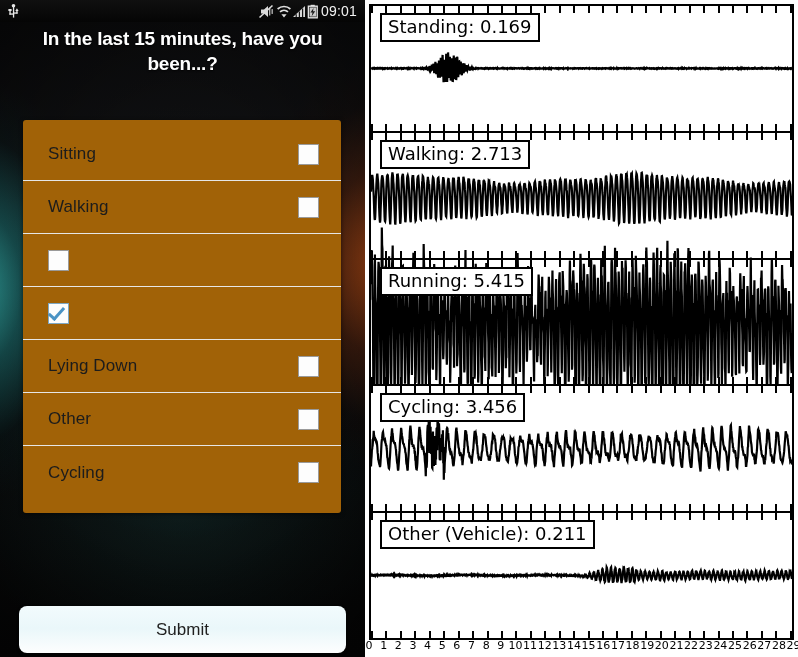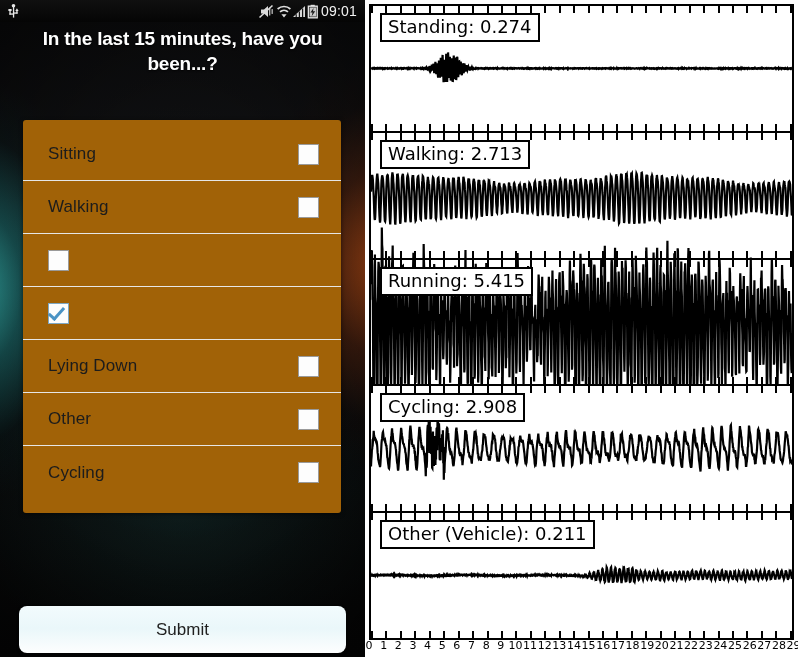--- a/index.html
+++ b/index.html
@@ -373,21 +373,21 @@
           <span></span>
           <span></span>
           <span></span>
           <span></span>
         </div>
       <div class="wave-clip">
         <svg class="wave" viewBox="0 0 1000 200" preserveAspectRatio="none">
           <polyline fill="none" stroke="#000" stroke-width="2.2" vector-effect="non-scaling-stroke" points="0.0,100.3 0.7,100.0 1.4,99.8 2.1,99.8 2.9,100.4 3.6,100.0 4.3,100.3 5.0,99.6 5.7,100.2 6.4,100.0 7.1,100.3 7.9,99.7 8.6,100.6 9.3,100.4 10.0,100.3 10.7,100.2 11.4,99.7 12.2,99.7 12.9,100.4 13.6,100.3 14.3,99.8 15.0,100.4 15.7,100.2 16.4,99.6 17.2,100.2 17.9,100.1 18.6,99.7 19.3,100.0 20.0,99.6 20.7,100.3 21.4,100.4 22.2,100.4 22.9,99.5 23.6,99.8 24.3,100.1 25.0,100.3 25.7,100.2 26.4,99.5 27.2,99.6 27.9,100.5 28.6,99.6 29.3,99.9 30.0,99.8 30.7,100.4 31.5,100.0 32.2,100.5 32.9,99.9 33.6,100.3 34.3,99.7 35.0,99.4 35.7,99.6 36.5,99.9 37.2,100.0 37.9,100.0 38.6,99.6 39.3,100.4 40.0,100.0 40.7,100.2 41.5,100.4 42.2,99.8 42.9,99.7 43.6,99.5 44.3,100.0 45.0,99.7 45.7,100.2 46.5,100.1 47.2,100.5 47.9,100.5 48.6,99.6 49.3,100.4 50.0,99.9 50.8,100.2 51.5,99.6 52.2,99.5 52.9,100.1 53.6,100.1 54.3,100.0 55.0,100.4 55.8,100.3 56.5,100.2 57.2,99.7 57.9,100.5 58.6,100.5 59.3,99.9 60.0,100.5 60.8,99.8 61.5,99.4 62.2,100.3 62.9,99.7 63.6,100.2 64.3,100.4 65.0,100.3 65.8,99.9 66.5,100.1 67.2,100.1 67.9,100.4 68.6,100.1 69.3,99.5 70.1,99.4 70.8,99.7 71.5,99.8 72.2,100.4 72.9,99.5 73.6,99.6 74.3,99.6 75.1,99.6 75.8,100.5 76.5,100.4 77.2,100.5 77.9,100.1 78.6,99.5 79.3,99.9 80.1,100.0 80.8,99.6 81.5,99.8 82.2,100.1 82.9,99.9 83.6,99.9 84.3,99.5 85.1,99.7 85.8,100.4 86.5,99.5 87.2,99.7 87.9,100.5 88.6,99.5 89.3,100.2 90.1,100.4 90.8,99.7 91.5,99.9 92.2,100.5 92.9,99.6 93.6,100.3 94.4,99.8 95.1,100.0 95.8,99.8 96.5,99.5 97.2,100.0 97.9,100.0 98.6,99.9 99.4,99.5 100.1,99.9 100.8,100.3 101.5,99.8 102.2,100.5 102.9,99.5 103.6,99.9 104.4,99.5 105.1,99.7 105.8,99.5 106.5,100.2 107.2,100.5 107.9,99.8 108.6,100.5 109.4,100.1 110.1,99.8 110.8,99.9 111.5,99.6 112.2,100.0 112.9,100.1 113.7,99.9 114.4,99.9 115.1,100.3 115.8,100.4 116.5,100.0 117.2,100.3 117.9,99.2 118.7,99.6 119.4,100.7 120.1,100.2 120.8,100.1 121.5,100.4 122.2,99.0 122.9,99.5 123.7,99.6 124.4,100.4 125.1,101.0 125.8,99.9 126.5,99.3 127.2,99.5 127.9,100.4 128.7,100.7 129.4,100.9 130.1,99.2 130.8,99.4 131.5,98.5 132.2,99.9 133.0,101.1 133.7,101.5 134.4,99.6 135.1,99.1 135.8,98.8 136.5,100.6 137.2,101.1 138.0,102.2 138.7,99.7 139.4,97.7 140.1,97.8 140.8,100.1 141.5,104.3 142.2,103.5 143.0,100.2 143.7,98.0 144.4,94.0 145.1,100.0 145.8,102.0 146.5,103.3 147.2,100.1 148.0,93.9 148.7,92.7 149.4,99.1 150.1,107.5 150.8,104.5 151.5,101.2 152.3,94.7 153.0,89.6 153.7,97.9 154.4,104.6 155.1,109.3 155.8,102.3 156.5,96.1 157.3,91.9 158.0,97.7 158.7,110.5 159.4,115.0 160.1,102.9 160.8,93.9 161.5,87.3 162.3,96.7 163.0,106.1 163.7,114.8 164.4,106.6 165.1,93.7 165.8,83.0 166.5,93.3 167.3,105.7 168.0,113.4 168.7,105.7 169.4,85.9 170.1,78.4 170.8,93.6 171.6,106.9 172.3,122.1 173.0,106.3 173.7,86.3 174.4,88.4 175.1,90.6 175.8,109.7 176.6,121.7 177.3,114.9 178.0,90.1 178.7,76.7 179.4,87.6 180.1,107.0 180.8,121.7 181.6,112.2 182.3,93.0 183.0,74.4 183.7,82.9 184.4,109.7 185.1,113.7 185.8,114.9 186.6,93.4 187.3,81.4 188.0,90.3 188.7,104.9 189.4,119.5 190.1,117.0 190.9,92.7 191.6,83.7 192.3,91.9 193.0,106.7 193.7,120.1 194.4,120.2 195.1,97.8 195.9,88.3 196.6,79.4 197.3,104.3 198.0,112.8 198.7,117.2 199.4,97.2 200.1,87.5 200.9,82.7 201.6,102.0 202.3,118.7 203.0,113.6 203.7,98.5 204.4,81.5 205.1,82.7 205.9,101.2 206.6,109.9 207.3,114.0 208.0,99.7 208.7,89.1 209.4,88.9 210.2,99.5 210.9,107.8 211.6,107.6 212.3,99.8 213.0,89.2 213.7,91.8 214.4,100.0 215.2,108.8 215.9,111.0 216.6,100.7 217.3,92.0 218.0,94.9 218.7,99.9 219.4,106.2 220.2,107.6 220.9,100.9 221.6,93.6 222.3,93.7 223.0,98.3 223.7,105.0 224.4,103.3 225.2,101.4 225.9,97.8 226.6,94.9 227.3,98.1 228.0,101.6 228.7,102.9 229.4,101.1 230.2,98.4 230.9,97.4 231.6,99.7 232.3,100.8 233.0,101.3 233.7,100.4 234.5,98.6 235.2,98.6 235.9,99.9 236.6,101.7 237.3,101.5 238.0,100.3 238.7,99.4 239.5,98.1 240.2,99.6 240.9,101.0 241.6,101.5 242.3,100.0 243.0,99.2 243.7,99.5 244.5,100.1 245.2,100.7 245.9,100.7 246.6,100.3 247.3,100.1 248.0,99.9 248.7,99.4 249.5,100.7 250.2,100.4 250.9,100.2 251.6,100.0 252.3,99.5 253.0,99.7 253.8,99.5 254.5,100.5 255.2,100.0 255.9,99.7 256.6,99.6 257.3,99.7 258.0,100.2 258.8,100.3 259.5,100.2 260.2,100.1 260.9,99.7 261.6,100.1 262.3,99.5 263.0,99.7 263.8,100.0 264.5,100.3 265.2,99.9 265.9,100.3 266.6,100.5 267.3,100.6 268.0,100.1 268.8,99.7 269.5,99.7 270.2,100.5 270.9,100.0 271.6,100.1 272.3,99.5 273.1,100.3 273.8,100.0 274.5,100.1 275.2,100.2 275.9,99.5 276.6,100.0 277.3,99.7 278.1,100.0 278.8,100.6 279.5,100.1 280.2,99.8 280.9,100.6 281.6,100.3 282.3,100.1 283.1,100.3 283.8,100.3 284.5,99.4 285.2,99.5 285.9,99.6 286.6,100.2 287.3,100.0 288.1,99.7 288.8,100.2 289.5,100.0 290.2,99.5 290.9,100.1 291.6,99.5 292.4,99.5 293.1,100.4 293.8,100.2 294.5,100.2 295.2,100.2 295.9,99.6 296.6,100.1 297.4,100.5 298.1,99.9 298.8,100.0 299.5,100.5 300.2,99.4 300.9,100.3 301.6,100.1 302.4,99.9 303.1,99.8 303.8,100.4 304.5,100.4 305.2,100.4 305.9,100.2 306.6,100.5 307.4,100.3 308.1,100.1 308.8,99.7 309.5,99.5 310.2,100.1 310.9,100.3 311.7,100.3 312.4,99.6 313.1,100.2 313.8,100.2 314.5,100.0 315.2,99.5 315.9,100.2 316.7,99.5 317.4,99.7 318.1,100.0 318.8,100.4 319.5,100.4 320.2,100.4 320.9,99.8 321.7,100.1 322.4,100.6 323.1,100.1 323.8,99.7 324.5,100.5 325.2,99.6 325.9,99.7 326.7,100.0 327.4,100.0 328.1,99.8 328.8,100.2 329.5,99.6 330.2,99.8 331.0,99.5 331.7,100.5 332.4,100.5 333.1,99.9 333.8,100.5 334.5,100.6 335.2,99.9 336.0,100.4 336.7,99.9 337.4,100.3 338.1,100.0 338.8,100.0 339.5,100.3 340.2,99.4 341.0,99.7 341.7,100.1 342.4,99.6 343.1,99.6 343.8,99.6 344.5,99.6 345.2,99.5 346.0,99.8 346.7,100.3 347.4,99.9 348.1,100.1 348.8,100.1 349.5,100.1 350.3,99.6 351.0,100.0 351.7,100.0 352.4,99.8 353.1,100.4 353.8,100.2 354.5,100.0 355.3,99.8 356.0,99.4 356.7,100.1 357.4,100.4 358.1,99.8 358.8,100.0 359.5,99.6 360.3,100.3 361.0,100.3 361.7,100.5 362.4,100.2 363.1,99.6 363.8,99.7 364.5,100.6 365.3,100.4 366.0,100.0 366.7,99.8 367.4,100.0 368.1,99.6 368.8,99.4 369.5,100.4 370.3,100.0 371.0,99.9 371.7,100.2 372.4,99.4 373.1,100.4 373.8,100.1 374.6,100.5 375.3,99.6 376.0,99.9 376.7,99.8 377.4,100.5 378.1,99.6 378.8,99.6 379.6,99.6 380.3,100.4 381.0,100.5 381.7,99.9 382.4,99.5 383.1,99.6 383.8,100.4 384.6,100.2 385.3,100.0 386.0,100.3 386.7,100.1 387.4,99.9 388.1,99.7 388.8,99.7 389.6,99.5 390.3,100.3 391.0,99.7 391.7,100.0 392.4,100.4 393.1,99.5 393.9,99.7 394.6,100.1 395.3,100.5 396.0,100.0 396.7,100.3 397.4,99.9 398.1,99.6 398.9,100.3 399.6,100.0 400.3,99.5 401.0,100.4 401.7,99.9 402.4,100.4 403.1,100.5 403.9,100.3 404.6,100.3 405.3,100.4 406.0,100.0 406.7,100.0 407.4,100.3 408.1,100.2 408.9,100.1 409.6,99.5 410.3,100.5 411.0,99.9 411.7,100.0 412.4,99.8 413.2,99.5 413.9,100.3 414.6,99.6 415.3,100.1 416.0,100.4 416.7,99.7 417.4,99.6 418.2,100.2 418.9,100.4 419.6,100.2 420.3,100.5 421.0,100.0 421.7,99.6 422.4,100.4 423.2,99.8 423.9,100.3 424.6,99.5 425.3,100.2 426.0,99.5 426.7,99.7 427.4,100.5 428.2,99.6 428.9,100.5 429.6,99.6 430.3,99.8 431.0,99.8 431.7,99.6 432.5,99.8 433.2,99.9 433.9,99.6 434.6,99.8 435.3,100.3 436.0,100.4 436.7,99.8 437.5,99.8 438.2,99.5 438.9,100.0 439.6,99.7 440.3,100.4 441.0,100.5 441.7,99.5 442.5,99.5 443.2,100.2 443.9,99.7 444.6,99.5 445.3,99.8 446.0,100.5 446.7,99.5 447.5,99.6 448.2,99.9 448.9,100.3 449.6,100.1 450.3,100.2 451.0,99.8 451.8,99.9 452.5,99.6 453.2,99.5 453.9,99.9 454.6,100.4 455.3,100.2 456.0,99.8 456.8,100.5 457.5,99.6 458.2,100.3 458.9,100.3 459.6,100.4 460.3,100.5 461.0,100.3 461.8,99.8 462.5,99.5 463.2,99.7 463.9,99.9 464.6,99.9 465.3,99.5 466.0,99.5 466.8,100.6 467.5,99.7 468.2,100.5 468.9,99.5 469.6,99.9 470.3,100.1 471.1,100.1 471.8,100.0 472.5,100.1 473.2,100.3 473.9,99.9 474.6,100.1 475.3,100.0 476.1,99.9 476.8,100.1 477.5,100.1 478.2,99.7 478.9,99.6 479.6,100.5 480.3,100.0 481.1,100.1 481.8,100.4 482.5,99.8 483.2,100.3 483.9,100.5 484.6,99.7 485.3,99.5 486.1,99.6 486.8,100.0 487.5,100.2 488.2,100.4 488.9,100.2 489.6,99.8 490.4,100.0 491.1,99.7 491.8,99.9 492.5,99.9 493.2,100.4 493.9,99.7 494.6,99.7 495.4,99.6 496.1,99.9 496.8,99.7 497.5,100.5 498.2,100.5 498.9,100.3 499.6,99.9 500.4,99.8 501.1,100.4 501.8,100.5 502.5,99.8 503.2,99.9 503.9,99.6 504.6,99.6 505.4,99.8 506.1,99.7 506.8,100.1 507.5,100.6 508.2,100.1 508.9,100.0 509.6,99.8 510.4,100.0 511.1,99.5 511.8,100.1 512.5,99.9 513.2,99.7 513.9,100.1 514.7,99.9 515.4,100.0 516.1,99.8 516.8,100.1 517.5,100.5 518.2,99.9 518.9,100.5 519.7,99.8 520.4,100.3 521.1,100.4 521.8,100.5 522.5,100.3 523.2,100.0 523.9,99.7 524.7,100.1 525.4,100.4 526.1,100.3 526.8,99.7 527.5,99.7 528.2,99.6 528.9,100.1 529.7,100.0 530.4,99.7 531.1,99.9 531.8,100.5 532.5,100.3 533.2,99.8 534.0,99.9 534.7,100.3 535.4,99.7 536.1,100.3 536.8,99.8 537.5,99.8 538.2,100.1 539.0,100.5 539.7,99.7 540.4,99.6 541.1,100.2 541.8,99.7 542.5,99.6 543.2,100.4 544.0,100.2 544.7,100.4 545.4,100.4 546.1,99.8 546.8,100.0 547.5,100.0 548.2,100.5 549.0,99.8 549.7,99.6 550.4,100.2 551.1,100.5 551.8,100.3 552.5,99.8 553.3,99.6 554.0,99.9 554.7,100.2 555.4,99.9 556.1,99.6 556.8,99.6 557.5,100.4 558.3,100.1 559.0,99.4 559.7,99.6 560.4,99.8 561.1,100.1 561.8,100.1 562.5,100.2 563.3,99.8 564.0,100.3 564.7,100.4 565.4,100.3 566.1,100.5 566.8,99.8 567.5,100.4 568.3,99.7 569.0,100.6 569.7,100.5 570.4,99.6 571.1,100.4 571.8,99.8 572.6,99.6 573.3,100.0 574.0,100.1 574.7,100.1 575.4,99.7 576.1,100.4 576.8,99.5 577.6,100.3 578.3,100.2 579.0,100.4 579.7,99.8 580.4,99.8 581.1,100.3 581.8,100.2 582.6,100.3 583.3,100.5 584.0,99.5 584.7,100.4 585.4,99.6 586.1,99.9 586.8,100.0 587.6,99.7 588.3,100.4 589.0,100.1 589.7,100.0 590.4,99.7 591.1,99.9 591.9,99.7 592.6,99.7 593.3,100.2 594.0,100.3 594.7,99.5 595.4,99.6 596.1,100.2 596.9,100.3 597.6,100.0 598.3,99.8 599.0,99.4 599.7,99.8 600.4,99.6 601.1,100.3 601.9,99.7 602.6,100.2 603.3,99.7 604.0,99.6 604.7,99.6 605.4,100.1 606.1,100.4 606.9,99.7 607.6,100.6 608.3,100.2 609.0,99.9 609.7,99.6 610.4,100.1 611.2,99.6 611.9,100.4 612.6,100.3 613.3,99.5 614.0,99.9 614.7,100.1 615.4,99.6 616.2,100.3 616.9,99.8 617.6,99.7 618.3,100.3 619.0,100.5 619.7,100.2 620.4,100.2 621.2,99.8 621.9,99.7 622.6,99.9 623.3,99.8 624.0,99.9 624.7,99.9 625.4,100.4 626.2,100.1 626.9,100.2 627.6,100.3 628.3,100.2 629.0,99.8 629.7,99.8 630.5,99.5 631.2,99.5 631.9,100.3 632.6,100.4 633.3,100.3 634.0,100.5 634.7,100.3 635.5,99.9 636.2,99.5 636.9,99.7 637.6,99.8 638.3,100.5 639.0,99.6 639.7,99.5 640.5,100.2 641.2,100.2 641.9,100.3 642.6,100.0 643.3,99.6 644.0,100.3 644.7,100.3 645.5,100.5 646.2,100.2 646.9,99.7 647.6,100.2 648.3,99.5 649.0,100.5 649.7,99.5 650.5,100.0 651.2,99.5 651.9,99.7 652.6,100.6 653.3,100.4 654.0,100.2 654.8,99.4 655.5,100.1 656.2,99.9 656.9,99.8 657.6,99.5 658.3,99.9 659.0,100.1 659.8,100.1 660.5,100.0 661.2,100.2 661.9,99.5 662.6,99.7 663.3,100.1 664.0,100.4 664.8,99.7 665.5,99.6 666.2,100.1 666.9,100.5 667.6,100.1 668.3,99.8 669.0,99.7 669.8,100.3 670.5,100.5 671.2,99.9 671.9,100.4 672.6,100.2 673.3,100.5 674.1,99.8 674.8,100.0 675.5,100.4 676.2,100.6 676.9,100.3 677.6,99.6 678.3,99.5 679.1,100.5 679.8,99.5 680.5,99.5 681.2,100.0 681.9,99.5 682.6,100.5 683.3,100.5 684.1,99.8 684.8,100.2 685.5,100.4 686.2,99.7 686.9,99.7 687.6,99.8 688.3,99.7 689.1,100.1 689.8,100.5 690.5,100.1 691.2,100.4 691.9,100.3 692.6,99.4 693.4,100.1 694.1,100.2 694.8,100.0 695.5,100.4 696.2,100.2 696.9,100.4 697.6,100.0 698.4,99.8 699.1,100.3 699.8,99.8 700.5,99.5 701.2,100.1 701.9,100.0 702.6,100.3 703.4,99.5 704.1,99.6 704.8,99.9 705.5,99.8 706.2,99.6 706.9,99.9 707.6,100.3 708.4,100.3 709.1,99.9 709.8,100.2 710.5,100.3 711.2,99.5 711.9,99.8 712.7,100.1 713.4,99.7 714.1,99.9 714.8,100.5 715.5,100.4 716.2,99.7 716.9,99.9 717.7,100.2 718.4,100.1 719.1,100.3 719.8,100.3 720.5,100.1 721.2,99.8 721.9,99.6 722.7,99.6 723.4,99.7 724.1,99.8 724.8,100.5 725.5,100.3 726.2,100.5 726.9,100.1 727.7,99.8 728.4,100.3 729.1,100.0 729.8,99.6 730.5,100.6 731.2,99.9 732.0,100.4 732.7,100.0 733.4,100.4 734.1,100.3 734.8,100.2 735.5,99.7 736.2,100.3 737.0,100.2 737.7,100.6 738.4,99.5 739.1,100.4 739.8,100.5 740.5,99.5 741.2,100.1 742.0,99.9 742.7,100.5 743.4,100.2 744.1,100.3 744.8,99.5 745.5,100.2 746.2,99.7 747.0,99.7 747.7,99.5 748.4,99.7 749.1,99.9 749.8,100.6 750.5,99.9 751.3,100.4 752.0,100.4 752.7,100.4 753.4,100.1 754.1,99.6 754.8,100.4 755.5,100.5 756.3,100.5 757.0,99.6 757.7,100.0 758.4,99.8 759.1,99.7 759.8,99.6 760.5,99.5 761.3,100.3 762.0,99.9 762.7,99.8 763.4,99.7 764.1,99.7 764.8,99.5 765.5,99.6 766.3,100.1 767.0,99.6 767.7,100.5 768.4,99.7 769.1,99.5 769.8,99.4 770.6,99.6 771.3,100.4 772.0,99.5 772.7,100.5 773.4,100.3 774.1,99.6 774.8,99.7 775.6,99.8 776.3,100.3 777.0,100.4 777.7,100.1 778.4,100.4 779.1,100.3 779.8,100.5 780.6,99.8 781.3,100.4 782.0,99.9 782.7,99.6 783.4,100.5 784.1,99.8 784.8,99.9 785.6,99.8 786.3,99.6 787.0,100.3 787.7,99.8 788.4,100.1 789.1,100.4 789.8,100.4 790.6,99.7 791.3,100.2 792.0,100.1 792.7,100.5 793.4,99.8 794.1,99.8 794.9,100.4 795.6,99.5 796.3,100.0 797.0,100.2 797.7,100.5 798.4,99.5 799.1,99.7 799.9,99.9 800.6,100.5 801.3,99.5 802.0,99.7 802.7,100.0 803.4,99.6 804.1,100.0 804.9,100.4 805.6,99.9 806.3,99.7 807.0,100.0 807.7,99.8 808.4,99.9 809.1,100.3 809.9,99.7 810.6,100.0 811.3,100.1 812.0,100.3 812.7,100.4 813.4,100.5 814.2,100.3 814.9,99.8 815.6,99.8 816.3,100.1 817.0,100.5 817.7,100.5 818.4,100.0 819.2,99.9 819.9,100.0 820.6,100.0 821.3,99.9 822.0,100.2 822.7,99.8 823.4,100.1 824.2,100.4 824.9,100.1 825.6,100.4 826.3,99.6 827.0,100.5 827.7,100.4 828.4,100.4 829.2,99.7 829.9,100.5 830.6,99.8 831.3,99.5 832.0,100.5 832.7,99.8 833.5,99.8 834.2,100.5 834.9,99.7 835.6,99.5 836.3,100.3 837.0,99.5 837.7,100.3 838.5,100.5 839.2,100.0 839.9,100.3 840.6,100.5 841.3,99.7 842.0,100.4 842.7,99.7 843.5,100.3 844.2,100.1 844.9,99.9 845.6,100.3 846.3,100.4 847.0,100.1 847.7,99.6 848.5,100.4 849.2,99.5 849.9,99.9 850.6,99.8 851.3,100.3 852.0,99.5 852.8,99.5 853.5,99.5 854.2,99.7 854.9,100.4 855.6,100.0 856.3,100.2 857.0,99.9 857.8,99.5 858.5,100.5 859.2,99.9 859.9,100.2 860.6,100.5 861.3,100.0 862.0,100.1 862.8,100.1 863.5,99.7 864.2,99.7 864.9,99.6 865.6,99.7 866.3,100.2 867.0,99.8 867.8,100.0 868.5,100.5 869.2,100.4 869.9,99.5 870.6,100.3 871.3,99.6 872.1,99.7 872.8,100.6 873.5,99.7 874.2,99.9 874.9,100.0 875.6,100.5 876.3,99.8 877.1,100.2 877.8,100.3 878.5,99.4 879.2,100.6 879.9,99.6 880.6,100.3 881.3,100.5 882.1,99.6 882.8,100.3 883.5,100.2 884.2,100.0 884.9,100.4 885.6,99.5 886.3,99.6 887.1,100.3 887.8,99.7 888.5,100.3 889.2,100.2 889.9,99.8 890.6,100.4 891.4,99.9 892.1,100.1 892.8,99.5 893.5,99.6 894.2,99.6 894.9,100.5 895.6,99.9 896.4,100.4 897.1,100.4 897.8,99.5 898.5,99.9 899.2,100.0 899.9,100.6 900.6,100.2 901.4,100.3 902.1,100.0 902.8,100.0 903.5,100.1 904.2,99.5 904.9,99.5 905.6,100.5 906.4,100.2 907.1,100.5 907.8,99.8 908.5,100.0 909.2,100.0 909.9,99.6 910.7,100.5 911.4,100.3 912.1,99.5 912.8,100.4 913.5,100.5 914.2,100.4 914.9,100.0 915.7,100.5 916.4,100.2 917.1,100.5 917.8,99.7 918.5,99.6 919.2,100.2 919.9,100.1 920.7,99.6 921.4,99.7 922.1,100.1 922.8,100.0 923.5,99.6 924.2,100.1 924.9,99.5 925.7,99.8 926.4,100.1 927.1,99.5 927.8,100.4 928.5,100.3 929.2,99.6 929.9,100.4 930.7,100.0 931.4,99.5 932.1,99.6 932.8,99.9 933.5,100.2 934.2,100.4 935.0,100.5 935.7,100.5 936.4,99.7 937.1,99.9 937.8,99.7 938.5,99.4 939.2,100.1 940.0,99.8 940.7,100.3 941.4,100.1 942.1,100.2 942.8,99.7 943.5,100.4 944.2,100.2 945.0,100.1 945.7,99.7 946.4,100.1 947.1,100.4 947.8,100.0 948.5,99.7 949.2,99.9 950.0,100.1 950.7,99.6 951.4,100.0 952.1,99.8 952.8,100.3 953.5,100.5 954.3,99.9 955.0,99.8 955.7,99.8 956.4,100.3 957.1,99.9 957.8,99.5 958.5,100.2 959.3,100.2 960.0,99.7 960.7,100.2 961.4,99.5 962.1,100.4 962.8,99.5 963.5,99.5 964.3,100.2 965.0,100.1 965.7,100.5 966.4,100.5 967.1,100.5 967.8,99.5 968.5,100.6 969.3,99.7 970.0,100.3 970.7,99.7 971.4,100.1 972.1,100.3 972.8,100.5 973.6,99.7 974.3,100.5 975.0,99.5 975.7,99.7 976.4,100.2 977.1,99.7 977.8,100.0 978.6,99.9 979.3,99.7 980.0,100.2 980.7,100.5 981.4,99.9 982.1,99.7 982.8,100.6 983.6,100.4 984.3,100.5 985.0,99.5 985.7,99.8 986.4,99.8 987.1,99.8 987.8,100.5 988.6,100.2 989.3,99.5 990.0,100.4 990.7,99.8 991.4,99.8 992.1,100.5 992.9,99.9 993.6,100.0 994.3,100.1 995.0,100.3 995.7,99.6 996.4,99.7 997.1,99.5 997.9,100.5 998.6,99.9 999.3,100.3 1000.0,100.3"></polyline>
         </svg>
       </div>
-      <div class="panel-label">Standing: 0.274</div>
+      <div class="panel-label">Standing: 0.169</div>
       <div class="ticks bottom">
           <span></span>
           <span></span>
           <span></span>
           <span></span>
           <span></span>
           <span></span>
           <span></span>
           <span></span>
           <span></span>
@@ -592,21 +592,21 @@
           <span></span>
           <span></span>
           <span></span>
           <span></span>
         </div>
       <div class="wave-clip">
         <svg class="wave" viewBox="0 0 1000 200" preserveAspectRatio="none">
           <polyline fill="none" stroke="#000" stroke-width="2.2" vector-effect="non-scaling-stroke" points="0.0,129.0 0.7,118.5 1.4,112.7 2.1,102.6 2.9,100.8 3.6,90.6 4.3,91.4 5.0,84.3 5.7,81.5 6.4,71.8 7.1,78.3 7.9,80.3 8.6,83.5 9.3,82.0 10.0,87.5 10.7,85.1 11.4,88.1 12.2,89.8 12.9,88.4 13.6,89.5 14.3,93.3 15.0,98.4 15.7,106.8 16.4,109.4 17.2,118.1 17.9,118.6 18.6,121.9 19.3,123.7 20.0,126.0 20.7,126.7 21.4,129.8 22.2,126.5 22.9,118.3 23.6,111.3 24.3,101.0 25.0,91.6 25.7,86.6 26.4,84.0 27.2,78.4 27.9,74.6 28.6,73.5 29.3,77.4 30.0,83.9 30.7,84.3 31.5,86.7 32.2,87.3 32.9,88.6 33.6,87.4 34.3,90.2 35.0,92.0 35.7,96.2 36.5,94.1 37.2,100.5 37.9,104.6 38.6,114.2 39.3,115.3 40.0,119.6 40.7,123.8 41.5,127.4 42.2,131.6 42.9,132.2 43.6,129.0 44.3,120.1 45.0,114.0 45.7,105.5 46.5,95.0 47.2,89.4 47.9,81.7 48.6,79.2 49.3,73.1 50.0,68.0 50.8,76.6 51.5,76.7 52.2,82.6 52.9,89.5 53.6,87.2 54.3,90.1 55.0,91.0 55.8,92.7 56.5,90.0 57.2,93.2 57.9,96.1 58.6,99.6 59.3,101.6 60.0,109.8 60.8,113.1 61.5,119.8 62.2,123.5 62.9,125.3 63.6,131.7 64.3,135.4 65.0,133.1 65.8,125.5 66.5,118.4 67.2,109.0 67.9,103.2 68.6,91.4 69.3,86.2 70.1,79.4 70.8,74.2 71.5,67.2 72.2,70.1 72.9,77.0 73.6,79.8 74.3,82.2 75.1,85.7 75.8,90.2 76.5,92.3 77.2,92.8 77.9,93.2 78.6,95.5 79.3,97.4 80.1,99.6 80.8,99.9 81.5,106.2 82.2,107.1 82.9,110.4 83.6,120.2 84.3,124.8 85.1,125.1 85.8,130.4 86.5,134.3 87.2,135.4 87.9,124.2 88.6,116.7 89.3,110.2 90.1,100.0 90.8,87.3 91.5,83.6 92.2,73.9 92.9,68.4 93.6,63.6 94.4,68.8 95.1,74.5 95.8,80.5 96.5,89.4 97.2,88.8 97.9,94.3 98.6,93.1 99.4,97.6 100.1,95.4 100.8,94.0 101.5,96.7 102.2,100.9 102.9,98.6 103.6,106.3 104.4,106.2 105.1,116.3 105.8,115.9 106.5,125.5 107.2,130.8 107.9,133.4 108.6,133.6 109.4,129.9 110.1,124.1 110.8,112.8 111.5,107.3 112.2,93.8 112.9,83.6 113.7,78.6 114.4,69.8 115.1,65.5 115.8,70.2 116.5,70.8 117.2,80.1 117.9,83.3 118.7,88.9 119.4,92.3 120.1,98.1 120.8,98.6 121.5,98.1 122.2,102.4 122.9,100.1 123.7,100.5 124.4,99.9 125.1,104.1 125.8,105.5 126.5,110.3 127.2,111.6 127.9,120.2 128.7,124.9 129.4,132.4 130.1,144.4 130.8,124.6 131.5,107.1 132.2,130.8 133.0,120.4 133.7,73.9 134.4,66.0 135.1,62.4 135.8,87.3 136.5,104.7 137.2,43.9 138.0,33.6 138.7,107.2 139.4,47.6 140.1,106.8 140.8,91.9 141.5,65.3 142.2,107.2 143.0,107.6 143.7,99.1 144.4,84.8 145.1,130.9 145.8,131.7 146.5,82.3 147.2,73.1 148.0,100.0 148.7,114.4 149.4,128.1 150.1,80.3 150.8,98.6 151.5,120.4 152.3,101.3 153.0,126.4 153.7,106.4 154.4,117.6 155.1,83.2 155.8,68.2 156.5,67.7 157.3,103.0 158.0,53.4 158.7,30.5 159.4,67.7 160.1,76.1 160.8,88.0 161.5,59.8 162.3,70.6 163.0,116.2 163.7,118.8 164.4,83.4 165.1,119.2 165.8,86.3 166.5,88.6 167.3,104.0 168.0,103.9 168.7,77.3 169.4,98.2 170.1,103.8 170.8,71.1 171.6,123.9 172.3,110.9 173.0,150.1 173.7,97.9 174.4,139.2 175.1,123.3 175.8,116.7 176.6,108.4 177.3,105.6 178.0,94.0 178.7,86.0 179.4,74.8 180.1,68.3 180.8,67.1 181.6,67.8 182.3,75.2 183.0,79.6 183.7,79.1 184.4,87.6 185.1,89.0 185.8,97.7 186.6,102.4 187.3,103.2 188.0,105.6 188.7,104.5 189.4,107.0 190.1,109.3 190.9,110.3 191.6,109.2 192.3,111.8 193.0,115.9 193.7,116.9 194.4,123.4 195.1,126.3 195.9,128.5 196.6,125.7 197.3,120.2 198.0,116.1 198.7,110.8 199.4,101.0 200.1,93.4 200.9,84.0 201.6,73.9 202.3,69.2 203.0,66.8 203.7,72.0 204.4,75.9 205.1,79.6 205.9,85.2 206.6,89.8 207.3,94.3 208.0,98.8 208.7,99.5 209.4,103.0 210.2,109.3 210.9,106.3 211.6,112.4 212.3,107.3 213.0,107.6 213.7,111.5 214.4,110.2 215.2,110.7 215.9,119.6 216.6,118.5 217.3,126.8 218.0,121.7 218.7,116.0 219.4,111.7 220.2,110.2 220.9,102.0 221.6,98.0 222.3,89.1 223.0,83.3 223.7,73.6 224.4,70.9 225.2,74.6 225.9,72.7 226.6,78.3 227.3,78.5 228.0,86.7 228.7,89.4 229.4,95.5 230.2,97.8 230.9,103.9 231.6,107.7 232.3,105.9 233.0,108.5 233.7,112.9 234.5,113.0 235.2,114.0 235.9,113.3 236.6,114.0 237.3,116.6 238.0,117.5 238.7,121.4 239.5,124.4 240.2,115.5 240.9,111.8 241.6,108.4 242.3,104.1 243.0,101.3 243.7,93.9 244.5,87.1 245.2,80.4 245.9,74.7 246.6,72.1 247.3,74.1 248.0,76.0 248.7,74.9 249.5,78.3 250.2,86.6 250.9,85.7 251.6,93.6 252.3,96.1 253.0,101.2 253.8,109.5 254.5,108.4 255.2,115.0 255.9,116.4 256.6,115.5 257.3,115.6 258.0,115.2 258.8,112.6 259.5,116.7 260.2,117.0 260.9,120.1 261.6,115.7 262.3,112.5 263.0,107.4 263.8,104.6 264.5,103.3 265.2,94.7 265.9,93.4 266.6,83.4 267.3,77.6 268.0,77.8 268.8,80.4 269.5,77.1 270.2,81.0 270.9,83.4 271.6,80.5 272.3,85.5 273.1,91.6 273.8,96.3 274.5,98.5 275.2,104.1 275.9,106.3 276.6,110.2 277.3,111.8 278.1,112.7 278.8,113.0 279.5,117.9 280.2,119.1 280.9,115.1 281.6,119.7 282.3,117.7 283.1,115.5 283.8,109.2 284.5,110.5 285.2,106.0 285.9,102.7 286.6,94.8 287.3,90.3 288.1,90.6 288.8,84.2 289.5,77.3 290.2,78.0 290.9,81.2 291.6,78.4 292.4,84.2 293.1,79.0 293.8,86.1 294.5,84.5 295.2,88.9 295.9,92.2 296.6,102.5 297.4,104.6 298.1,106.1 298.8,113.4 299.5,115.9 300.2,119.3 300.9,119.1 301.6,120.9 302.4,118.1 303.1,118.4 303.8,121.3 304.5,116.3 305.2,111.1 305.9,107.3 306.6,102.5 307.4,100.7 308.1,96.0 308.8,93.3 309.5,90.0 310.2,83.9 310.9,82.6 311.7,84.2 312.4,80.9 313.1,82.8 313.8,81.8 314.5,86.5 315.2,81.2 315.9,83.5 316.7,85.7 317.4,89.7 318.1,98.4 318.8,100.0 319.5,105.6 320.2,111.7 320.9,114.5 321.7,115.3 322.4,119.5 323.1,117.3 323.8,119.7 324.5,120.9 325.2,121.5 325.9,118.1 326.7,111.9 327.4,111.8 328.1,106.8 328.8,98.6 329.5,99.1 330.2,90.2 331.0,90.7 331.7,83.6 332.4,84.6 333.1,82.7 333.8,86.6 334.5,88.3 335.2,84.7 336.0,88.3 336.7,83.4 337.4,85.8 338.1,85.0 338.8,92.4 339.5,89.4 340.2,93.5 341.0,99.4 341.7,107.6 342.4,110.9 343.1,112.6 343.8,115.8 344.5,122.6 345.2,122.6 346.0,122.8 346.7,124.6 347.4,123.2 348.1,118.1 348.8,114.8 349.5,108.0 350.3,98.0 351.0,96.7 351.7,95.5 352.4,86.8 353.1,89.5 353.8,82.4 354.5,79.7 355.3,82.6 356.0,86.9 356.7,85.2 357.4,90.1 358.1,86.4 358.8,88.7 359.5,90.9 360.3,86.5 361.0,89.9 361.7,92.3 362.4,97.0 363.1,100.6 363.8,105.0 364.5,107.8 365.3,114.6 366.0,119.4 366.7,122.4 367.4,125.6 368.1,122.8 368.8,124.3 369.5,122.5 370.3,115.0 371.0,108.8 371.7,101.8 372.4,99.8 373.1,90.2 373.8,88.1 374.6,85.4 375.3,81.1 376.0,76.9 376.7,80.4 377.4,85.9 378.1,90.3 378.8,93.3 379.6,88.6 380.3,92.1 381.0,88.7 381.7,88.3 382.4,90.2 383.1,94.9 383.8,93.0 384.6,97.8 385.3,100.6 386.0,104.3 386.7,110.2 387.4,113.5 388.1,116.9 388.8,123.9 389.6,126.9 390.3,126.0 391.0,126.4 391.7,123.8 392.4,115.1 393.1,103.7 393.9,97.3 394.6,93.1 395.3,87.7 396.0,86.1 396.7,80.7 397.4,76.4 398.1,82.2 398.9,86.9 399.6,90.6 400.3,88.7 401.0,92.9 401.7,91.6 402.4,96.1 403.1,94.2 403.9,92.1 404.6,94.8 405.3,93.8 406.0,94.1 406.7,101.4 407.4,99.6 408.1,104.7 408.9,111.7 409.6,118.0 410.3,118.0 411.0,122.0 411.7,123.9 412.4,128.5 413.2,123.1 413.9,121.0 414.6,109.3 415.3,105.7 416.0,95.3 416.7,91.4 417.4,84.4 418.2,81.7 418.9,78.6 419.6,73.6 420.3,78.6 421.0,87.5 421.7,88.6 422.4,92.2 423.2,90.6 423.9,97.7 424.6,96.4 425.3,96.6 426.0,94.5 426.7,95.9 427.4,93.6 428.2,95.6 428.9,102.4 429.6,105.4 430.3,103.2 431.0,112.8 431.7,118.0 432.5,120.1 433.2,121.7 433.9,125.0 434.6,130.0 435.3,121.1 436.0,113.6 436.7,109.9 437.5,103.0 438.2,97.6 438.9,88.2 439.6,80.4 440.3,80.5 441.0,75.3 441.7,73.4 442.5,82.2 443.2,85.9 443.9,88.8 444.6,93.0 445.3,94.0 446.0,93.7 446.7,99.0 447.5,94.7 448.2,100.6 448.9,95.5 449.6,97.4 450.3,99.7 451.0,103.2 451.8,101.8 452.5,105.4 453.2,109.4 453.9,114.4 454.6,119.7 455.3,122.6 456.0,125.3 456.8,129.3 457.5,123.3 458.2,116.1 458.9,105.7 459.6,103.3 460.3,91.3 461.0,85.3 461.8,77.6 462.5,73.5 463.2,71.0 463.9,73.8 464.6,82.9 465.3,85.9 466.0,92.6 466.8,94.9 467.5,99.1 468.2,95.4 468.9,99.6 469.6,97.3 470.3,98.3 471.1,101.7 471.8,97.3 472.5,98.8 473.2,98.8 473.9,105.2 474.6,109.6 475.3,111.0 476.1,114.5 476.8,117.5 477.5,127.3 478.2,126.6 478.9,123.4 479.6,118.4 480.3,114.2 481.1,105.2 481.8,95.6 482.5,90.5 483.2,84.7 483.9,74.9 484.6,75.5 485.3,73.3 486.1,74.4 486.8,84.2 487.5,85.9 488.2,87.4 488.9,92.1 489.6,96.1 490.4,100.0 491.1,99.8 491.8,102.8 492.5,99.6 493.2,104.9 493.9,102.3 494.6,104.6 495.4,100.3 496.1,106.6 496.8,110.6 497.5,113.2 498.2,115.8 498.9,123.4 499.6,123.1 500.4,123.0 501.1,124.2 501.8,118.7 502.5,108.2 503.2,100.4 503.9,93.7 504.6,91.5 505.4,83.2 506.1,78.4 506.8,73.1 507.5,74.6 508.2,77.8 508.9,81.3 509.6,87.3 510.4,90.0 511.1,95.1 511.8,98.2 512.5,104.2 513.2,102.1 513.9,101.8 514.7,104.0 515.4,106.4 516.1,104.0 516.8,106.9 517.5,106.8 518.2,107.1 518.9,109.4 519.7,109.5 520.4,115.8 521.1,122.8 521.8,122.5 522.5,122.9 523.2,115.2 523.9,116.5 524.7,104.6 525.4,103.0 526.1,96.7 526.8,86.6 527.5,80.5 528.2,75.5 528.9,72.4 529.7,75.6 530.4,79.3 531.1,79.8 531.8,88.1 532.5,89.6 533.2,97.7 534.0,97.1 534.7,99.8 535.4,106.2 536.1,105.4 536.8,106.3 537.5,103.3 538.2,104.9 539.0,103.6 539.7,109.5 540.4,110.8 541.1,109.7 541.8,110.4 542.5,118.8 543.2,123.3 544.0,120.4 544.7,116.7 545.4,113.4 546.1,112.3 546.8,103.1 547.5,95.7 548.2,91.8 549.0,84.9 549.7,75.9 550.4,72.2 551.1,75.3 551.8,75.1 552.5,81.2 553.3,84.8 554.0,85.2 554.7,93.8 555.4,93.9 556.1,100.8 556.8,106.4 557.5,106.7 558.3,110.4 559.0,110.6 559.7,109.1 560.4,106.7 561.1,108.5 561.8,110.2 562.5,106.5 563.3,114.7 564.0,116.1 564.7,116.2 565.4,121.3 566.1,115.7 566.8,115.9 567.5,113.9 568.3,109.0 569.0,103.2 569.7,97.8 570.4,87.8 571.1,80.4 571.8,73.3 572.6,74.9 573.3,74.5 574.0,77.6 574.7,77.4 575.4,82.5 576.1,84.9 576.8,94.0 577.6,94.0 578.3,99.8 579.0,106.0 579.7,109.1 580.4,110.0 581.1,113.4 581.8,111.8 582.6,110.3 583.3,113.5 584.0,110.6 584.7,109.6 585.4,115.9 586.1,114.5 586.8,119.7 587.6,117.3 588.3,114.2 589.0,110.6 589.7,108.6 590.4,107.1 591.1,100.1 591.9,91.0 592.6,89.7 593.3,76.6 594.0,77.6 594.7,78.9 595.4,77.3 596.1,76.3 596.9,83.4 597.6,85.7 598.3,90.0 599.0,89.8 599.7,93.7 600.4,99.8 601.1,103.5 601.9,108.9 602.6,110.1 603.3,115.2 604.0,113.5 604.7,110.2 605.4,113.6 606.1,115.5 606.9,111.4 607.6,112.0 608.3,119.2 609.0,120.2 609.7,114.1 610.4,108.3 611.2,106.4 611.9,105.1 612.6,101.2 613.3,97.5 614.0,89.3 614.7,86.4 615.4,78.5 616.2,81.9 616.9,79.4 617.6,77.9 618.3,78.2 619.0,79.4 619.7,83.4 620.4,84.6 621.2,92.7 621.9,93.8 622.6,98.7 623.3,105.5 624.0,110.9 624.7,113.3 625.4,113.2 626.2,115.7 626.9,117.0 627.6,113.7 628.3,113.8 629.0,117.5 629.7,117.1 630.5,119.9 631.2,111.4 631.9,111.0 632.6,104.9 633.3,105.3 634.0,97.7 634.7,96.2 635.5,92.9 636.2,88.3 636.9,78.2 637.6,82.4 638.3,77.6 639.0,79.6 639.7,77.8 640.5,83.0 641.2,82.1 641.9,83.8 642.6,90.3 643.3,89.2 644.0,97.6 644.7,101.3 645.5,104.8 646.2,108.3 646.9,111.5 647.6,118.9 648.3,114.8 649.0,119.2 649.7,118.7 650.5,117.5 651.2,116.2 651.9,116.8 652.6,116.0 653.3,108.8 654.0,107.7 654.8,104.6 655.5,100.9 656.2,96.4 656.9,89.0 657.6,90.7 658.3,86.0 659.0,82.3 659.8,79.9 660.5,84.4 661.2,84.1 661.9,84.2 662.6,81.5 663.3,86.3 664.0,87.3 664.8,88.5 665.5,92.7 666.2,99.2 666.9,103.3 667.6,107.0 668.3,114.5 669.0,114.6 669.8,117.6 670.5,120.4 671.2,123.6 671.9,121.3 672.6,121.4 673.3,123.6 674.1,121.8 674.8,113.6 675.5,110.8 676.2,103.6 676.9,100.7 677.6,94.7 678.3,88.3 679.1,86.2 679.8,81.7 680.5,78.9 681.2,82.2 681.9,85.7 682.6,83.8 683.3,81.8 684.1,87.1 684.8,86.6 685.5,83.9 686.2,86.5 686.9,91.6 687.6,91.0 688.3,94.9 689.1,105.8 689.8,106.7 690.5,109.4 691.2,118.4 691.9,120.4 692.6,124.9 693.4,121.2 694.1,121.2 694.8,125.6 695.5,122.9 696.2,121.2 696.9,113.9 697.6,103.9 698.4,102.1 699.1,96.2 699.8,87.6 700.5,86.0 701.2,84.3 701.9,76.7 702.6,77.2 703.4,85.4 704.1,86.2 704.8,85.9 705.5,88.0 706.2,89.8 706.9,90.1 707.6,90.7 708.4,88.8 709.1,94.2 709.8,92.9 710.5,100.5 711.2,103.3 711.9,111.1 712.7,116.0 713.4,117.1 714.1,120.7 714.8,124.6 715.5,126.0 716.2,126.7 716.9,127.4 717.7,126.7 718.4,117.2 719.1,105.6 719.8,101.3 720.5,93.3 721.2,89.3 721.9,83.7 722.7,80.8 723.4,74.7 724.1,74.1 724.8,77.6 725.5,81.3 726.2,86.7 726.9,86.3 727.7,87.6 728.4,90.8 729.1,92.5 729.8,91.6 730.5,88.1 731.2,90.8 732.0,93.7 732.7,101.7 733.4,105.3 734.1,107.1 734.8,114.8 735.5,118.1 736.2,122.4 737.0,126.4 737.7,128.8 738.4,129.4 739.1,130.9 739.8,119.8 740.5,116.0 741.2,108.1 742.0,99.4 742.7,92.1 743.4,83.6 744.1,78.2 744.8,75.0 745.5,75.6 746.2,75.3 747.0,81.4 747.7,84.2 748.4,89.8 749.1,87.6 749.8,91.1 750.5,90.8 751.3,89.5 752.0,94.4 752.7,91.6 753.4,96.2 754.1,95.0 754.8,101.4 755.5,102.7 756.3,112.0 757.0,117.4 757.7,121.4 758.4,124.2 759.1,128.0 759.8,127.9 760.5,131.0 761.3,129.2 762.0,122.4 762.7,112.3 763.4,103.9 764.1,93.2 764.8,86.3 765.5,78.7 766.3,76.4 767.0,74.5 767.7,68.5 768.4,76.3 769.1,79.3 769.8,87.2 770.6,86.4 771.3,94.3 772.0,95.3 772.7,93.0 773.4,91.1 774.1,93.3 774.8,94.6 775.6,98.0 776.3,100.7 777.0,104.0 777.7,106.8 778.4,112.7 779.1,119.1 779.8,121.5 780.6,126.2 781.3,130.8 782.0,133.6 782.7,137.1 783.4,127.6 784.1,115.7 784.8,105.9 785.6,101.6 786.3,92.1 787.0,83.3 787.7,76.3 788.4,70.7 789.1,66.1 789.8,73.5 790.6,77.5 791.3,78.5 792.0,89.3 792.7,88.7 793.4,93.9 794.1,93.2 794.9,94.1 795.6,93.8 796.3,98.8 797.0,97.8 797.7,99.8 798.4,101.0 799.1,106.5 799.9,104.6 800.6,112.3 801.3,116.0 802.0,124.0 802.7,128.8 803.4,129.4 804.1,132.7 804.9,129.0 805.6,122.5 806.3,115.1 807.0,103.6 807.7,95.0 808.4,90.7 809.1,82.8 809.9,70.6 810.6,66.9 811.3,67.6 812.0,74.6 812.7,77.2 813.4,83.5 814.2,89.4 814.9,92.9 815.6,94.5 816.3,93.8 817.0,98.9 817.7,96.7 818.4,98.7 819.2,100.3 819.9,103.8 820.6,104.9 821.3,105.0 822.0,106.3 822.7,113.9 823.4,119.4 824.2,122.8 824.9,129.2 825.6,131.3 826.3,132.3 827.0,129.9 827.7,119.5 828.4,111.6 829.2,103.6 829.9,94.8 830.6,85.2 831.3,75.6 832.0,66.9 832.7,64.0 833.5,66.8 834.2,71.3 834.9,80.6 835.6,85.5 836.3,89.7 837.0,94.2 837.7,95.0 838.5,98.5 839.2,102.9 839.9,98.6 840.6,99.5 841.3,102.8 842.0,103.3 842.7,105.0 843.5,105.7 844.2,109.5 844.9,112.2 845.6,120.0 846.3,122.8 847.0,130.1 847.7,135.8 848.5,127.8 849.2,121.2 849.9,116.9 850.6,110.5 851.3,100.3 852.0,89.4 852.8,81.3 853.5,74.0 854.2,63.9 854.9,63.0 855.6,70.8 856.3,73.4 857.0,80.7 857.8,83.4 858.5,90.5 859.2,92.0 859.9,99.8 860.6,98.3 861.3,105.7 862.0,102.3 862.8,105.9 863.5,107.6 864.2,104.6 864.9,104.5 865.6,106.8 866.3,112.4 867.0,115.5 867.8,117.4 868.5,128.4 869.2,129.6 869.9,130.3 870.6,122.9 871.3,116.9 872.1,114.9 872.8,105.5 873.5,96.6 874.2,85.0 874.9,77.7 875.6,71.4 876.3,64.2 877.1,69.4 877.8,70.9 878.5,74.7 879.2,80.8 879.9,81.9 880.6,88.2 881.3,97.4 882.1,97.5 882.8,102.6 883.5,103.6 884.2,106.6 884.9,109.5 885.6,109.4 886.3,109.8 887.1,112.0 887.8,109.0 888.5,114.2 889.2,116.6 889.9,119.0 890.6,128.0 891.4,128.0 892.1,123.0 892.8,120.7 893.5,115.2 894.2,110.9 894.9,98.7 895.6,96.9 896.4,82.6 897.1,75.8 897.8,63.5 898.5,66.1 899.2,72.1 899.9,74.1 900.6,76.8 901.4,80.5 902.1,87.5 902.8,91.1 903.5,93.3 904.2,97.9 904.9,106.0 905.6,107.7 906.4,109.4 907.1,109.4 907.8,112.8 908.5,111.2 909.2,110.3 909.9,110.2 910.7,117.4 911.4,117.6 912.1,123.8 912.8,123.9 913.5,125.0 914.2,118.1 914.9,114.6 915.7,108.8 916.4,104.8 917.1,98.6 917.8,88.0 918.5,84.0 919.2,70.1 919.9,69.1 920.7,72.4 921.4,70.4 922.1,76.1 922.8,74.1 923.5,81.8 924.2,88.1 924.9,92.0 925.7,95.8 926.4,102.9 927.1,103.6 927.8,109.0 928.5,109.6 929.2,112.2 929.9,114.0 930.7,110.7 931.4,114.3 932.1,116.3 932.8,119.9 933.5,118.9 934.2,120.1 935.0,125.7 935.7,117.6 936.4,119.2 937.1,111.2 937.8,108.6 938.5,98.0 939.2,94.2 940.0,90.4 940.7,76.8 941.4,72.0 942.1,68.7 942.8,75.0 943.5,70.8 944.2,76.1 945.0,81.0 945.7,80.1 946.4,88.6 947.1,92.3 947.8,99.8 948.5,100.4 949.2,107.6 950.0,112.6 950.7,109.9 951.4,111.8 952.1,112.7 952.8,118.8 953.5,118.3 954.3,115.9 955.0,118.1 955.7,119.7 956.4,124.4 957.1,122.0 957.8,113.2 958.5,109.2 959.3,107.5 960.0,102.5 960.7,97.2 961.4,91.5 962.1,84.8 962.8,73.1 963.5,76.7 964.3,76.2 965.0,74.1 965.7,75.9 966.4,74.4 967.1,77.7 967.8,80.8 968.5,88.5 969.3,94.3 970.0,96.2 970.7,103.6 971.4,107.0 972.1,110.8 972.8,116.7 973.6,117.5 974.3,119.9 975.0,116.4 975.7,120.2 976.4,121.5 977.1,120.2 977.8,121.7 978.6,119.6 979.3,114.0 980.0,112.4 980.7,108.5 981.4,104.4 982.1,97.6 982.8,91.3 983.6,85.3 984.3,79.7 985.0,72.7 985.7,74.0 986.4,78.5 987.1,76.4 987.8,81.2 988.6,78.0 989.3,82.5 990.0,86.0 990.7,90.8 991.4,95.0 992.1,96.9 992.9,104.2 993.6,109.5 994.3,115.1 995.0,115.2 995.7,120.4 996.4,119.5 997.1,122.6 997.9,119.6 998.6,119.6 999.3,123.2 1000.0,125.7"></polyline>
         </svg>
       </div>
-      <div class="panel-label">Cycling: 2.908</div>
+      <div class="panel-label">Cycling: 3.456</div>
       <div class="ticks bottom">
           <span></span>
           <span></span>
           <span></span>
           <span></span>
           <span></span>
           <span></span>
           <span></span>
           <span></span>
           <span></span>

